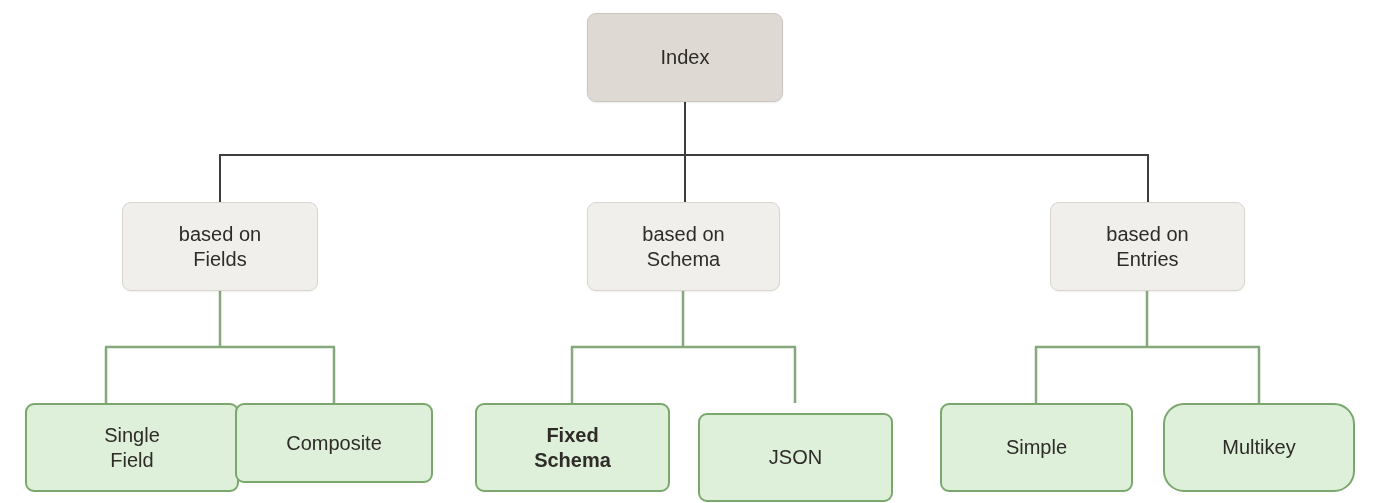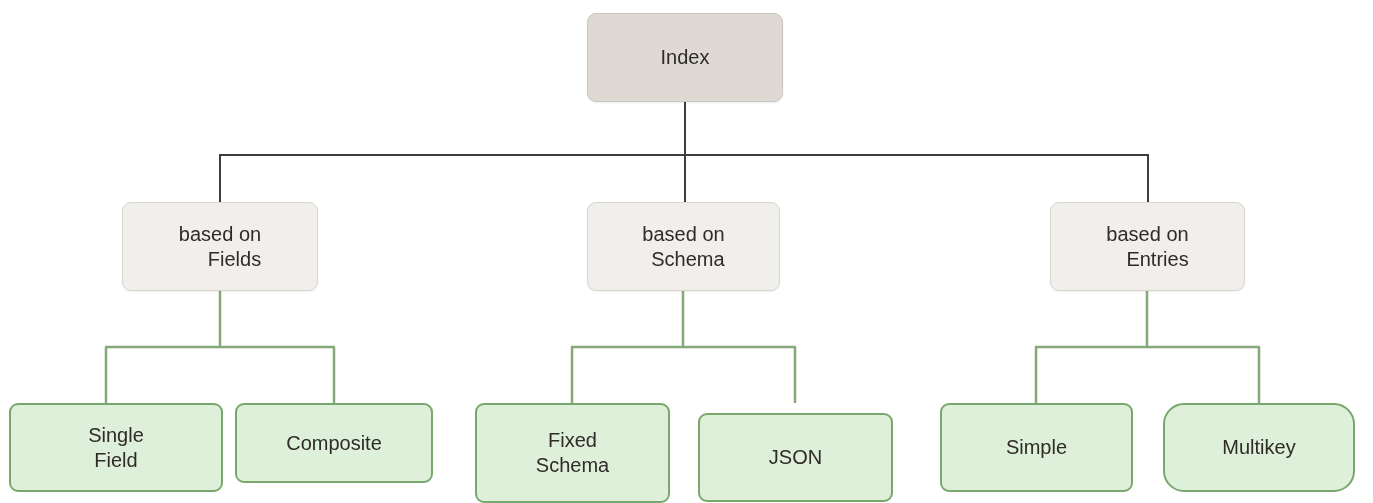--- a/index.html
+++ b/index.html
@@ -37,34 +37,33 @@
   }
   .node-root {
     background: #dedad3;
     border: 1px solid #cbc7bf;
     box-shadow: 0 1px 2px rgba(0,0,0,0.08);
   }
   .node-branch {
     background: #f1efec;
     border: 1px solid #d9d6d0;
     box-shadow: 0 1px 2px rgba(0,0,0,0.06);
-    text-align: right;
   }
   .node-leaf {
     background: #def0d9;
     border: 2px solid #7aa76d;
   }
   
   #n-index        { left: 587px;  top: 13px;  width: 196px; height: 89px; }
   #n-fields       { left: 122px;  top: 202px; width: 196px; height: 89px; }
   #n-schema       { left: 587px;  top: 202px; width: 193px; height: 89px; }
   #n-entries      { left: 1050px; top: 202px; width: 195px; height: 89px; }
-  #n-single-field { left: 9px;    top: 403px; width: 214px; height: 89px; }
+  #n-single-field { left: 25px;    top: 403px; width: 214px; height: 89px; }
   #n-composite    { left: 235px;  top: 403px; width: 198px; height: 80px; }
-  #n-fixed-schema { left: 475px;  top: 403px; width: 195px; height: 100px; }
+  #n-fixed-schema { left: 475px;  top: 403px; width: 195px; height: 89px; font-weight: bold; }
   #n-json         { left: 698px;  top: 413px; width: 195px; height: 89px; }
   #n-simple       { left: 940px;  top: 403px; width: 193px; height: 89px; }
   #n-multikey     { left: 1163px; top: 403px; width: 192px; height: 89px; border-radius: 21px; }
 </style>
 </head>
 <body>
 
 <div class="canvas">
 
   <svg class="connectors" viewBox="0 0 1373 503" xmlns="http://www.w3.org/2000/svg" fill="none">

